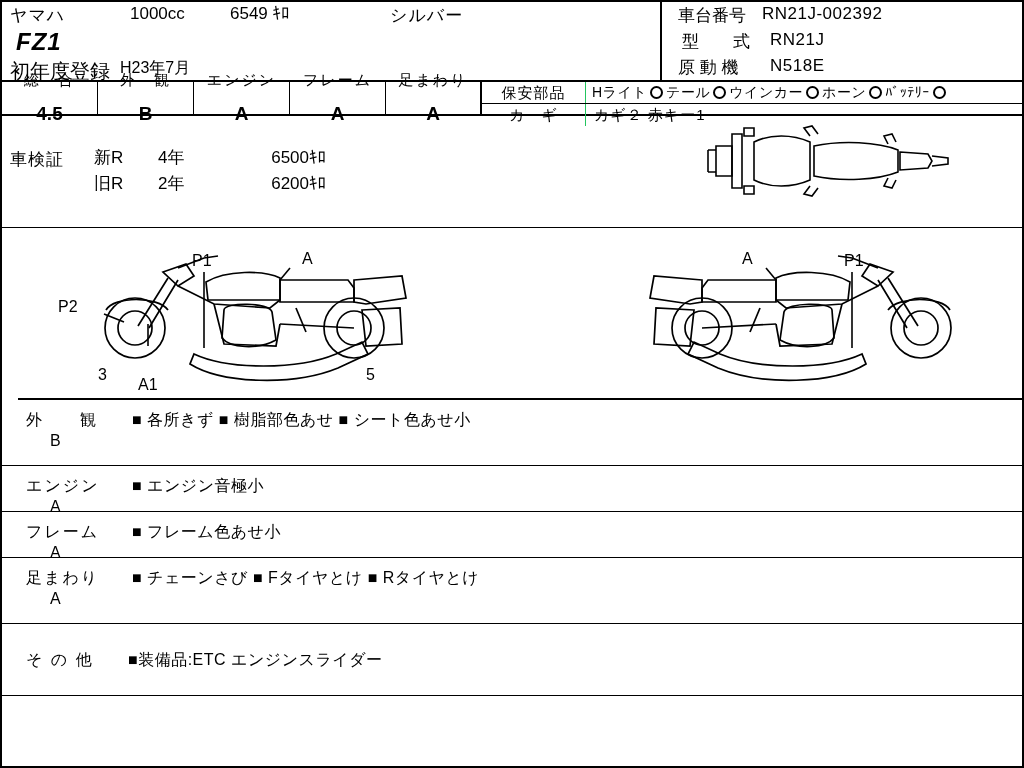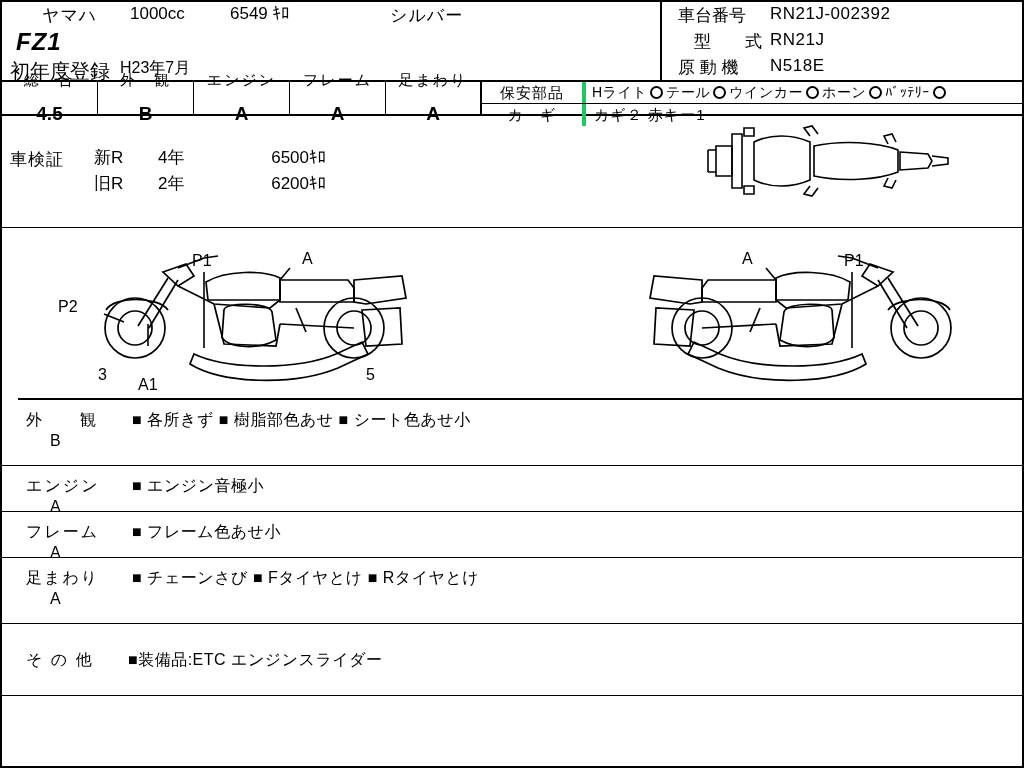--- a/index.html
+++ b/index.html
@@ -39,21 +39,20 @@
     flex: 1;
     box-sizing: border-box;
     position: relative;
     margin-left: 8px;
   }
   .maker {
     position: absolute;
     left: 8px; top: 2px;
     font-size: 17px;
     letter-spacing: 1px;
-    margin-left: 32px;
   }
   .disp {
     position: absolute;
     left: 128px; top: 2px;
     font-size: 17px;
   }
   .mileage {
     position: absolute;
     left: 228px; top: 2px;
     font-size: 17px;
@@ -132,21 +131,21 @@
     height: 22px;
     box-sizing: border-box;
   }
   .safety-top { border-bottom: 1px solid #000; }
   .safety-cellname {
     width: 104px;
     text-align: center;
     font-size: 15px;
     letter-spacing: 1px;
     box-sizing: border-box;
-    border-right: 4px solid #22c55e;
+    border-right: 1px solid #22c55e;
     height: 100%;
     display: flex;
     align-items: center;
     justify-content: center;
   }
   .safety-items {
     flex: 1;
     display: flex;
     align-items: center;
     font-size: 14px;
@@ -243,22 +242,22 @@
       <div class="maker">ヤマハ</div>
       <div class="disp">1000cc</div>
       <div class="mileage">6549 ｷﾛ</div>
       <div class="color">シルバー</div>
       <div class="model-name">FZ1</div>
       <div class="firstreg-label">初年度登録</div>
       <div class="firstreg-val">H23年7月</div>
     </div>
     <div class="hdr-right">
       <div class="hr-label" style="left:8px; top:2px;">車台番号</div>
-      <div class="hr-val" style="left:100px; top:2px;">RN21J-002392</div>
-      <div class="hr-label" style="left:24px; top:28px;font-family:Liberation Serif, serif;">型　　式</div>
+      <div class="hr-val" style="left:92px; top:2px;">RN21J-002392</div>
+      <div class="hr-label" style="left:12px; top:28px;font-family:Liberation Serif, serif;">型　　式</div>
       <div class="hr-val" style="left:100px; top:28px;">RN21J</div>
       <div class="hr-label" style="left:8px; top:54px;">原 動 機</div>
       <div class="hr-val" style="left:100px; top:54px;">N518E</div>
     </div>
   </div>
 
   <div class="row grade">
     <div class="gcell g-total">
       <div class="glabel">総　合</div>
       <div class="gval">4.5</div>

